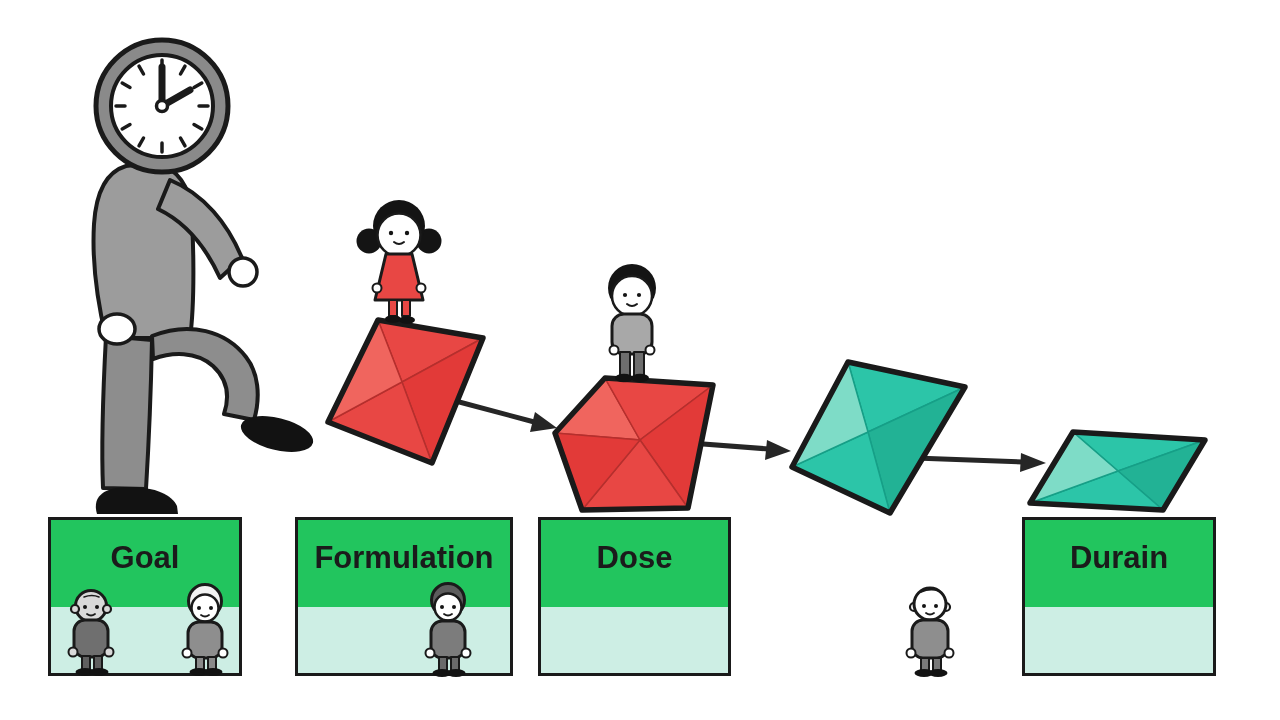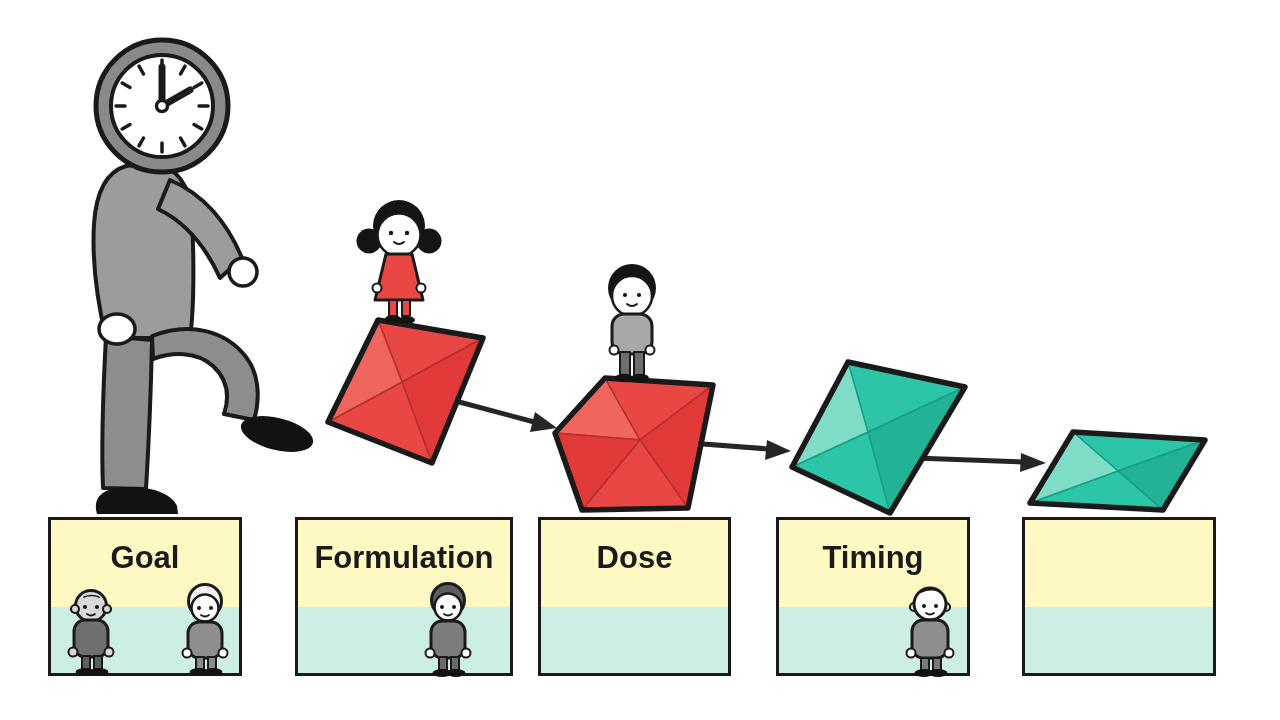--- a/index.html
+++ b/index.html
@@ -2,21 +2,21 @@
 <html style="--background: #ffffff; --box-border: #1a1a1a; --box-fill-bottom: #cdeee4; --red-main: #e84744; --red-light: #f0655e; --red-dark: #e23a38; --teal-main: #2cc5a8; --teal-light: #7edcc7; --teal-dark: #22b295; --gray-clothes: #9c9c9c; --text: #1b1b1b;"><head>
 <meta charset="utf-8">
 <style>
   html,body{margin:0;padding:0;background:#fff;}
   .canvas{
     position:relative;width:1280px;height:720px;overflow:hidden;
     background:var(--background,#fff);
     font-family:"Liberation Sans",sans-serif;
   }
   .step-box{
-    position:absolute;top:517px;height:153px;background:#fef9c3;
+    position:absolute;top:517px;height:153px;background:#22c55e;
     border:3px solid var(--box-border,#1a1a1a);box-sizing:content-box;
   }
   .mint-fill{
     position:absolute;left:0;right:0;bottom:0;height:66px;
     background:var(--box-fill-bottom,#cdeee4);
   }
   .step-label{
     position:absolute;top:20px;left:0;right:0;text-align:center;
     font-size:31px;font-weight:600;color:var(--text,#1b1b1b);
   }
@@ -42,26 +42,23 @@
     <div class="step-label">Goal</div>
   </div>
   <div class="step-box" style="left:295px;width:186px;padding-left:26px;">
     <div class="mint-fill"></div>
     <div class="step-label">Formulation</div>
   </div>
   <div class="step-box" style="left:538px;width:187px;">
     <div class="mint-fill"></div>
     <div class="step-label">Dose</div>
   </div>
-  <div class="step-box" style="left:776px;width:188px;">
-    <div class="mint-fill"></div>
-    <div class="step-label">Timing</div>
-  </div>
   <div class="step-box" style="left:1022px;width:188px;">
     <div class="mint-fill"></div>
+    <div class="step-label">Durain</div>
   </div>
 
   <svg class="art" width="1280" height="720" viewBox="0 0 1280 720">
 
     <g>
       <line class="arrow-line" x1="448" y1="399" x2="538" y2="423"></line>
       <polygon class="arrow-head" points="557,428 530,432 535,412"></polygon>
     </g>
     <g>
       <line class="arrow-line" x1="690" y1="443" x2="769" y2="449"></line>

